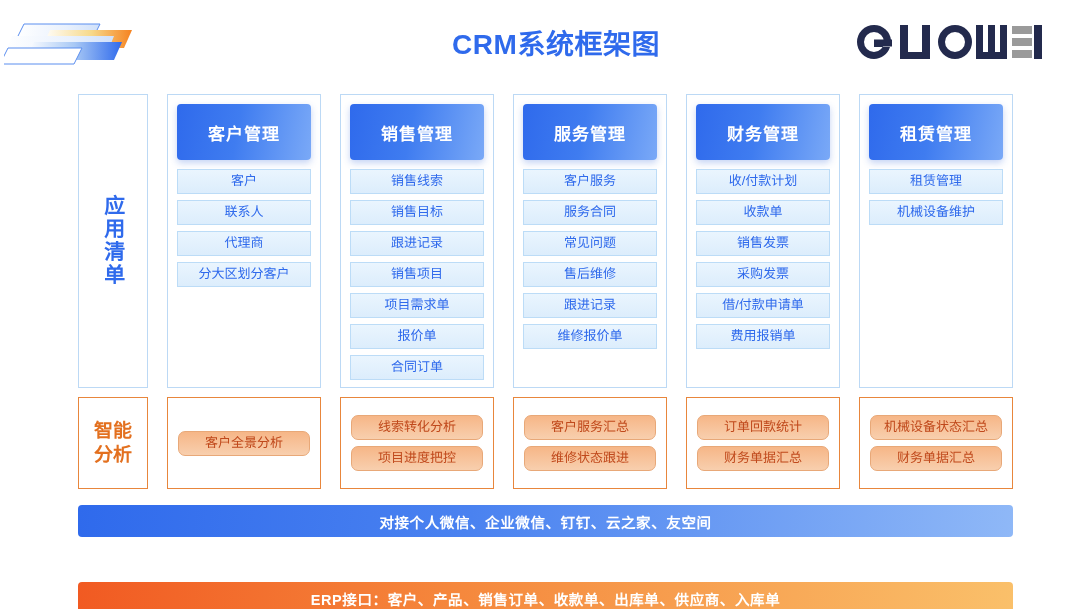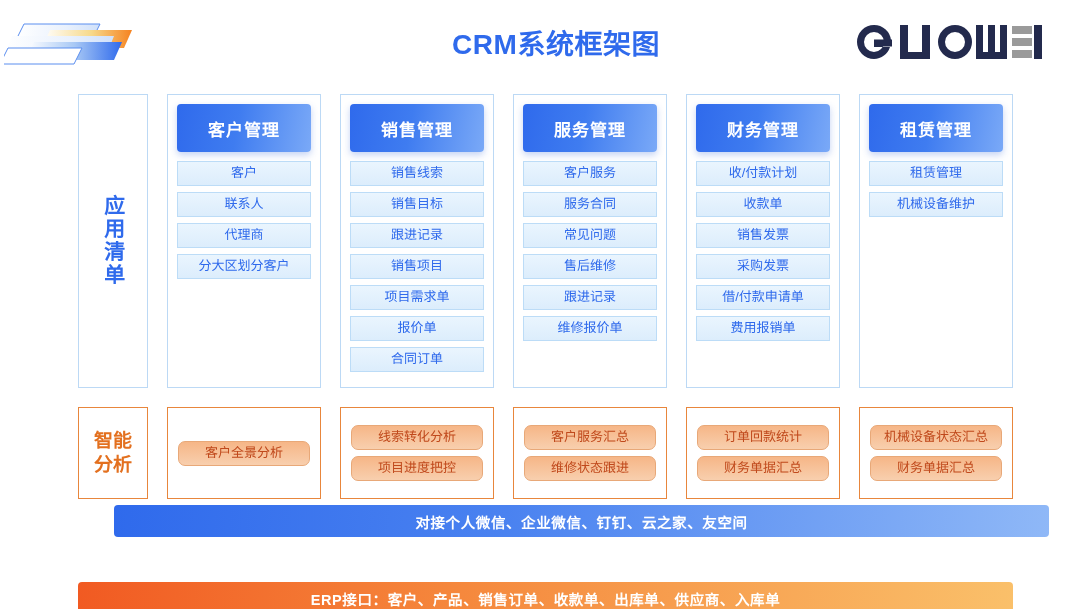--- a/index.html
+++ b/index.html
@@ -65,21 +65,21 @@
     display: flex;
     gap: 19px;
     height: 294px;
   }
 
   .row-analysis {
     position: relative;
     display: flex;
     gap: 19px;
     height: 92px;
-    margin-top: 19px;
+    margin-top: 9px;
   }
 
   
   .label-cell {
     width: 70px;
     flex: 0 0 70px;
     background: #ffffff;
     display: flex;
     align-items: center;
     justify-content: center;
@@ -118,21 +118,21 @@
     border: 1px solid #bcd9f5;
     background: #ffffff;
     padding: 9px 9px 0 9px;
     display: flex;
     flex-direction: column;
     align-items: center;
   }
 
   .module-header {
     width: 100%;
-    height: 48px;
+    height: 56px;
     border-radius: 4px;
     background: linear-gradient(100deg, #2f6aec 0%, #3f7cf0 45%, #7aa9f7 100%);
     box-shadow: 0 3px 7px rgba(60,110,220,0.30);
     color: #ffffff;
     font-size: 17px;
     font-weight: bold;
     display: flex;
     align-items: center;
     justify-content: center;
     letter-spacing: 1px;
@@ -199,21 +199,20 @@
     justify-content: center;
     color: #ffffff;
     font-size: 14.5px;
     font-weight: bold;
     letter-spacing: 0.6px;
   }
 
   .banner-social {
     top: 505px;
     background: linear-gradient(95deg, #2f6aec 0%, #4a82f0 42%, #8fb8f7 100%);
-    margin-left: 36px;
   }
 
   .banner-erp {
     top: 582px;
     background: linear-gradient(95deg, #f15a22 0%, #f5873c 40%, #fac06a 100%);
   }
 </style>
 </head>
 <body>
 

